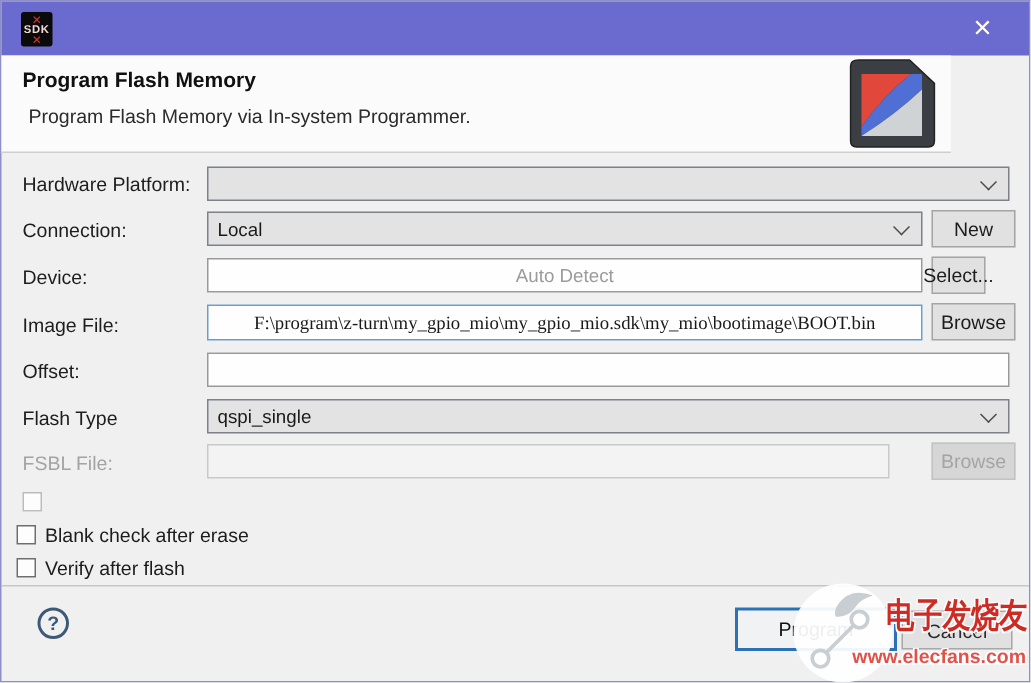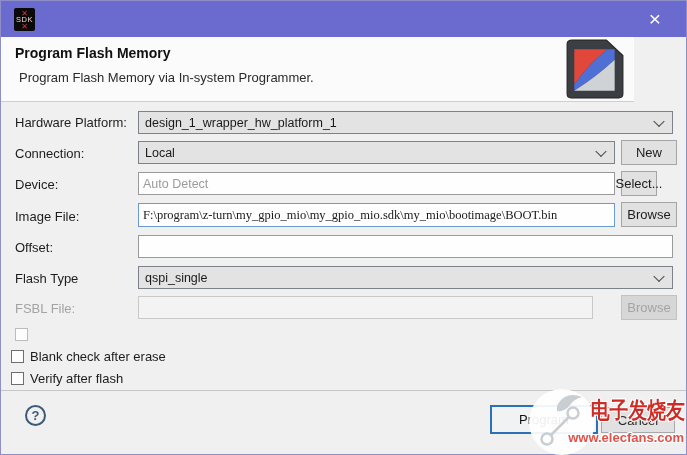--- a/index.html
+++ b/index.html
@@ -15,21 +15,21 @@
   
   .titlebar{
     position:absolute;left:0;top:0;width:685px;height:36px;background:#6b6ace;
   }
   .app-icon{
     position:absolute;left:13px;top:7px;width:21px;height:23px;background:#0a0a0a;
     border-radius:2px;display:flex;align-items:center;justify-content:center;
     flex-direction:column;overflow:hidden;
   }
   .app-icon .xmark{color:#d8342c;font-size:8px;line-height:5px;font-weight:bold;}
-  .app-icon .sdk-txt{color:#f2d7d7;font-size:7.5px;font-weight:normal;line-height:8px;letter-spacing:0.5px;}
+  .app-icon .sdk-txt{color:#f2d7d7;font-size:7.5px;font-weight:bold;line-height:8px;letter-spacing:0.5px;}
   .close-btn{
     position:absolute;right:8px;top:0;width:46px;height:36px;color:#ffffff;
     font-size:21px;display:flex;align-items:center;justify-content:center;cursor:default;
     font-weight:300;
   }
   
   .header{
     position:absolute;left:0;top:36px;width:633px;height:64px;background:#fbfbfb;
     border-bottom:1px solid #cfcfcf;
   }
@@ -46,20 +46,21 @@
   }
   .chev{
     position:absolute;right:9px;top:50%;width:7px;height:7px;
     border-right:1.5px solid #4a4a4a;border-bottom:1.5px solid #4a4a4a;
     transform:translateY(-70%) rotate(45deg);
   }
   .tinput{
     position:absolute;left:137px;height:23px;background:#fefefe;border:1px solid #9a9a9a;
     font-size:12.5px;color:#1a1a1a;padding:0 4px;box-sizing:border-box;
     font-family:"Liberation Sans","DejaVu Sans",sans-serif;
+    text-align:center;
   }
   .tinput::placeholder{color:#9b9b9b;opacity:1;}
   .tinput.focuslike{border:1px solid #6b9bd0;}
   .tinput.disabled{background:#f3f3f3;border:1px solid #c9c9c9;}
   .btn{
     position:absolute;height:25px;background:#e1e1e1;border:1px solid #a5a5a5;
     font-size:13px;color:#1c1c1c;display:flex;align-items:center;justify-content:center;
     box-sizing:border-box;
   }
   .btn.disabled{background:#d6d6d6;border:1px solid #c2c2c2;color:#a4a4a4;}
@@ -127,21 +128,20 @@
         <path d="M6 1 H39 L55 16 V53 Q55 57 51 57 H5 Q1 57 1 53 V5 Q1 1 6 1 Z" fill="#3b3f44" stroke="#232323" stroke-width="1"></path>
         <path d="M8 10 L40 10 Q22 24 8 44 Z" fill="#e2473c"></path>
         <path d="M40 10 L47 10 L47 20 Q30 36 8 50 L8 44 Q22 24 40 10 Z" fill="#4f6fd4"></path>
         <path d="M47 20 L47 50 L8 50 Q30 36 47 20 Z" fill="#d0d3d6"></path>
       </svg>
     </div>
   </div>
 
   <div class="row-label" style="top:114px;">Hardware Platform:</div>
   <div class="combo" style="top:110px;width:535px;">
-    <span>design_1_wrapper_hw_platform_1</span>
     <span class="chev"></span>
   </div>
 
   <div class="row-label" style="top:145px;">Connection:</div>
   <div class="combo" style="top:140px;width:477px;">
     <span>Local</span>
     <span class="chev"></span>
   </div>
   <button class="btn" style="left:620px;top:139px;width:56px;">New</button>
 

